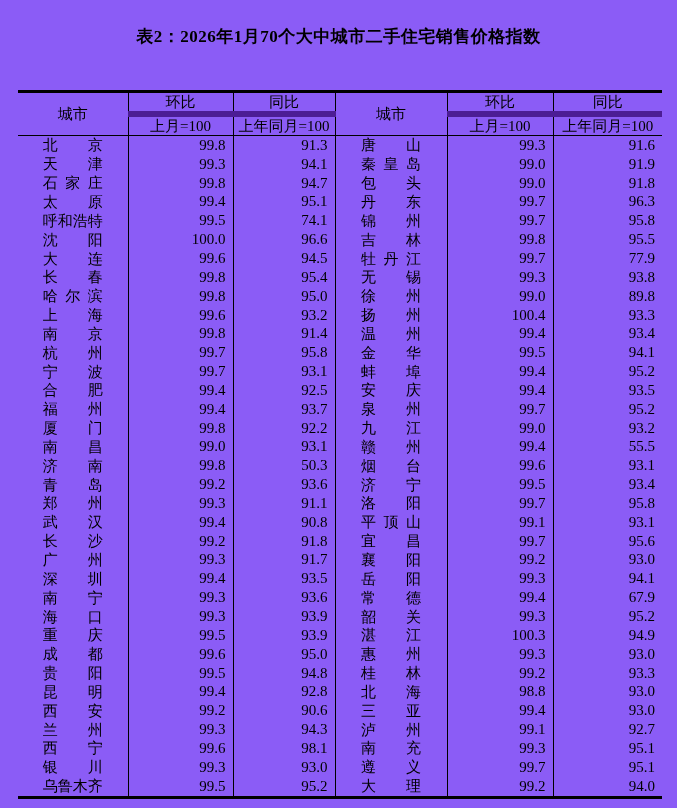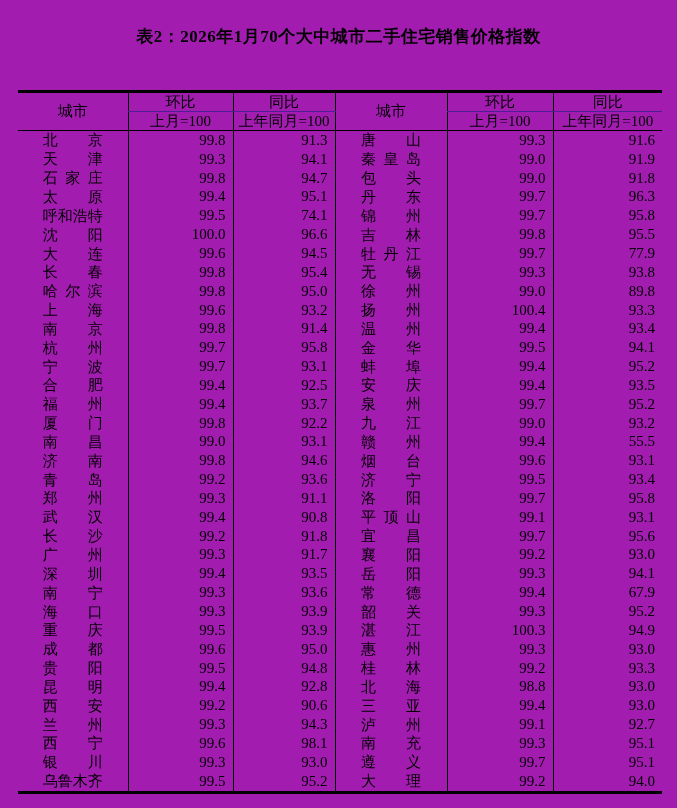--- a/index.html
+++ b/index.html
@@ -6,21 +6,21 @@
     margin: 0;
     padding: 0;
     background: #ffffff;
     color: #000000;
     font-family: "Liberation Serif", "DejaVu Serif", serif;
   }
   .page {
     position: relative;
     width: 677px;
     height: 808px;
-    background: #a21caf;
+    background: #8b5cf6;
     overflow: hidden;
   }
   .title {
     position: absolute;
     top: 25px;
     left: 0;
     width: 677px;
     text-align: center;
     font-size: 17px;
     font-weight: bold;
@@ -42,21 +42,21 @@
     padding: 0;
     font-weight: normal;
     font-size: 15px;
     line-height: 1;
     overflow: hidden;
     white-space: nowrap;
   }
   thead th { height: 18px; text-align: center; }
   tbody td { height: 18.857px; }
   .bl { border-left: 1px solid #000; }
-  .hmid { border-bottom: 1px solid #4c1d95; margin-left: 48px; }   
+  .hmid { border-bottom: 6px solid #4c1d95; margin-left: 48px; }   
   .hbot { border-bottom: 1px solid #000; }   
   .num-cell { text-align: right; padding-right: 7px; }
   .city-cell { text-align: center; }
   .city-name {
     display: inline-flex;
     justify-content: space-between;
     width: 60px;
     vertical-align: middle;
   }
   .city-name span { display: inline-block; }
@@ -337,21 +337,21 @@
             </span></td>
           <td class="num-cell bl">99.4</td>
           <td class="num-cell bl">55.5</td>
         </tr>
         <tr>
           <td class="city-cell"><span class="city-name">
               <span>济</span>
               <span>南</span>
             </span></td>
           <td class="num-cell bl">99.8</td>
-          <td class="num-cell bl">94.6</td>
+          <td class="num-cell bl">50.3</td>
           <td class="city-cell bl"><span class="city-name">
               <span>烟</span>
               <span>台</span>
             </span></td>
           <td class="num-cell bl">99.6</td>
           <td class="num-cell bl">93.1</td>
         </tr>
         <tr>
           <td class="city-cell"><span class="city-name">
               <span>青</span>

